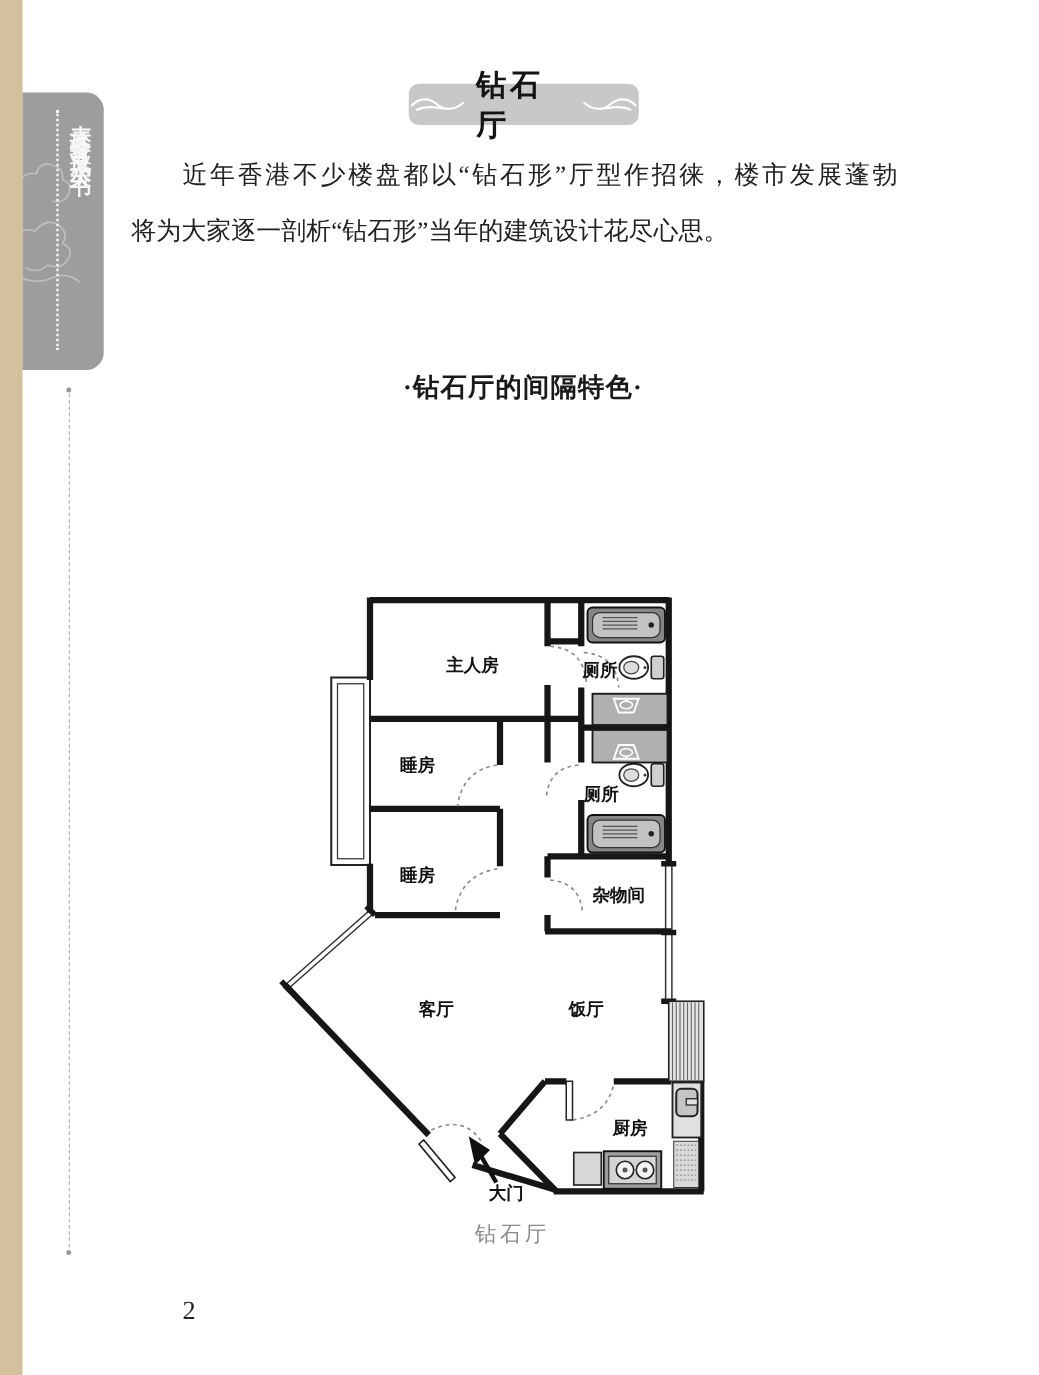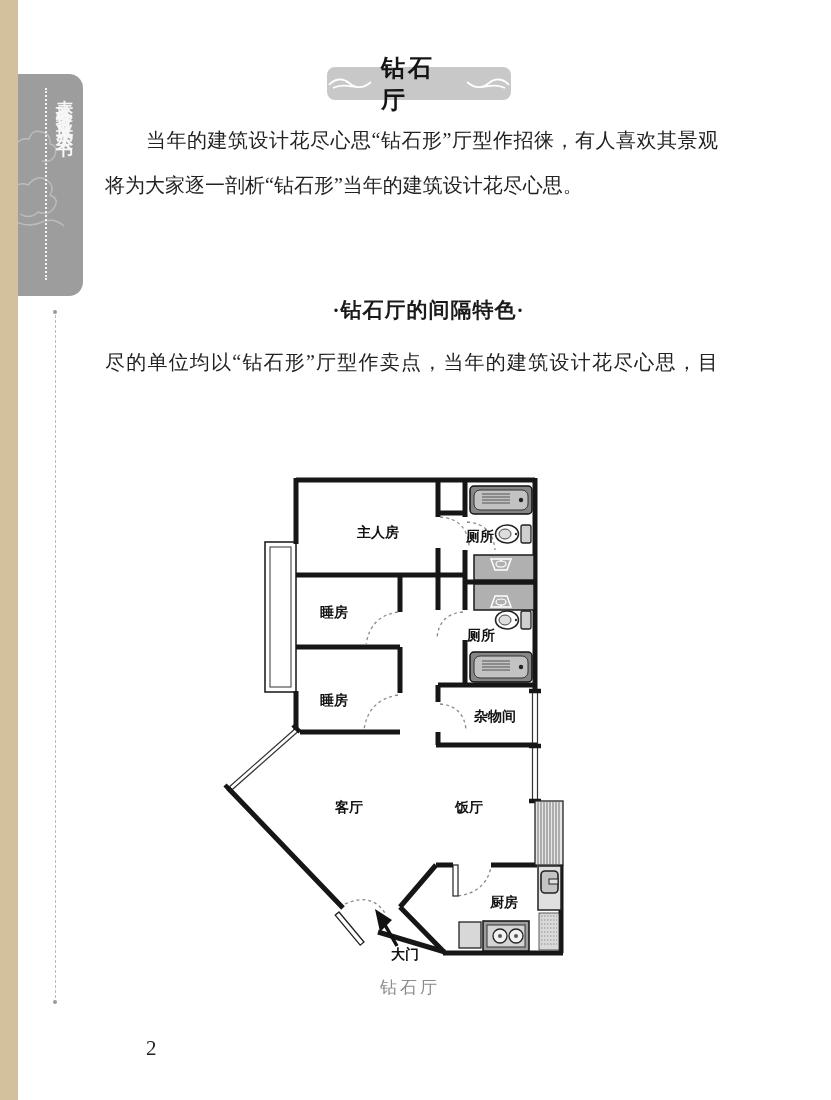--- a/index.html
+++ b/index.html
@@ -46,21 +46,21 @@
     font-size:24px; font-weight:bold; color:#141414; letter-spacing:3px;
     font-family:"Liberation Serif","DejaVu Serif",serif;
   }
   .swirl { flex:0 0 auto; }
   
   .textblock { position:absolute; left:105px; width:613px; }
   .tline { height:45px; line-height:45px; font-size:20px; color:#222; white-space:nowrap; }
   .tline.fill { white-space:normal; text-align:justify; text-align-last:justify; }
   .tline.indent { text-indent:2.05em; }
   .section-heading {
-    position:absolute; left:122px; width:613px; top:296px; height:32px;
+    position:absolute; left:112px; width:613px; top:296px; height:32px;
     text-align:center; font-size:21px; font-weight:bold; color:#1a1a1a; letter-spacing:1px;
   }
   
   .floorplan { position:absolute; left:208px; top:460px; }
   .fp-caption {
     position:absolute; left:208px; top:976px; width:404px; text-align:center;
     font-family:"Liberation Sans","DejaVu Sans",sans-serif;
     font-size:17px; color:#8a8a8a; letter-spacing:3px;
   }
   .page-number { position:absolute; left:146px; top:1036px; font-size:21px; color:#222; }
@@ -97,28 +97,27 @@
   <svg class="swirl" width="46" height="16" viewBox="0 0 46 16">
     <path d="M2 9 C8 2 16 2 22 7 S 36 13 44 6 M6 12 C14 8 22 10 30 11" fill="none" stroke="#ffffff" stroke-width="1.8"></path>
   </svg>
   <span class="title-text">钻石厅</span>
   <svg class="swirl" width="46" height="16" viewBox="0 0 46 16">
     <path d="M44 9 C38 2 30 2 24 7 S 10 13 2 6 M40 12 C32 8 24 10 16 11" fill="none" stroke="#ffffff" stroke-width="1.8"></path>
   </svg>
 </div>
 
 <div class="textblock" style="top:118px;">
-    <div class="tline indent fill">当年的建筑设计花尽心思“钻石形”厅型作招徕，有人喜欢其景观</div>
+    <div class="tline indent fill">近年香港不少楼盘都以“钻石形”厅型作招徕，楼市发展蓬勃</div>
     <div class="tline">将为大家逐一剖析“钻石形”当年的建筑设计花尽心思。</div>
   </div>
 
 <div class="section-heading">·钻石厅的间隔特色·</div>
 
 <div class="textblock" style="top:340px;">
-    <div class="tline fill">尽的单位均以“钻石形”厅型作卖点，当年的建筑设计花尽心思，目</div>
   </div>
 
 <svg class="floorplan" width="404" height="516" viewBox="0 0 404 516">
 
   <g>
     <path class="win" d="M 324.5 231 V 284 M 329.5 231 V 284 M 324.5 288 V 341 M 329.5 288 V 341"></path>
     <path class="wall-cap" d="M 321 231 H 333 M 321 286 H 333 M 321 341 H 333"></path>
   </g>
 
   <g>

